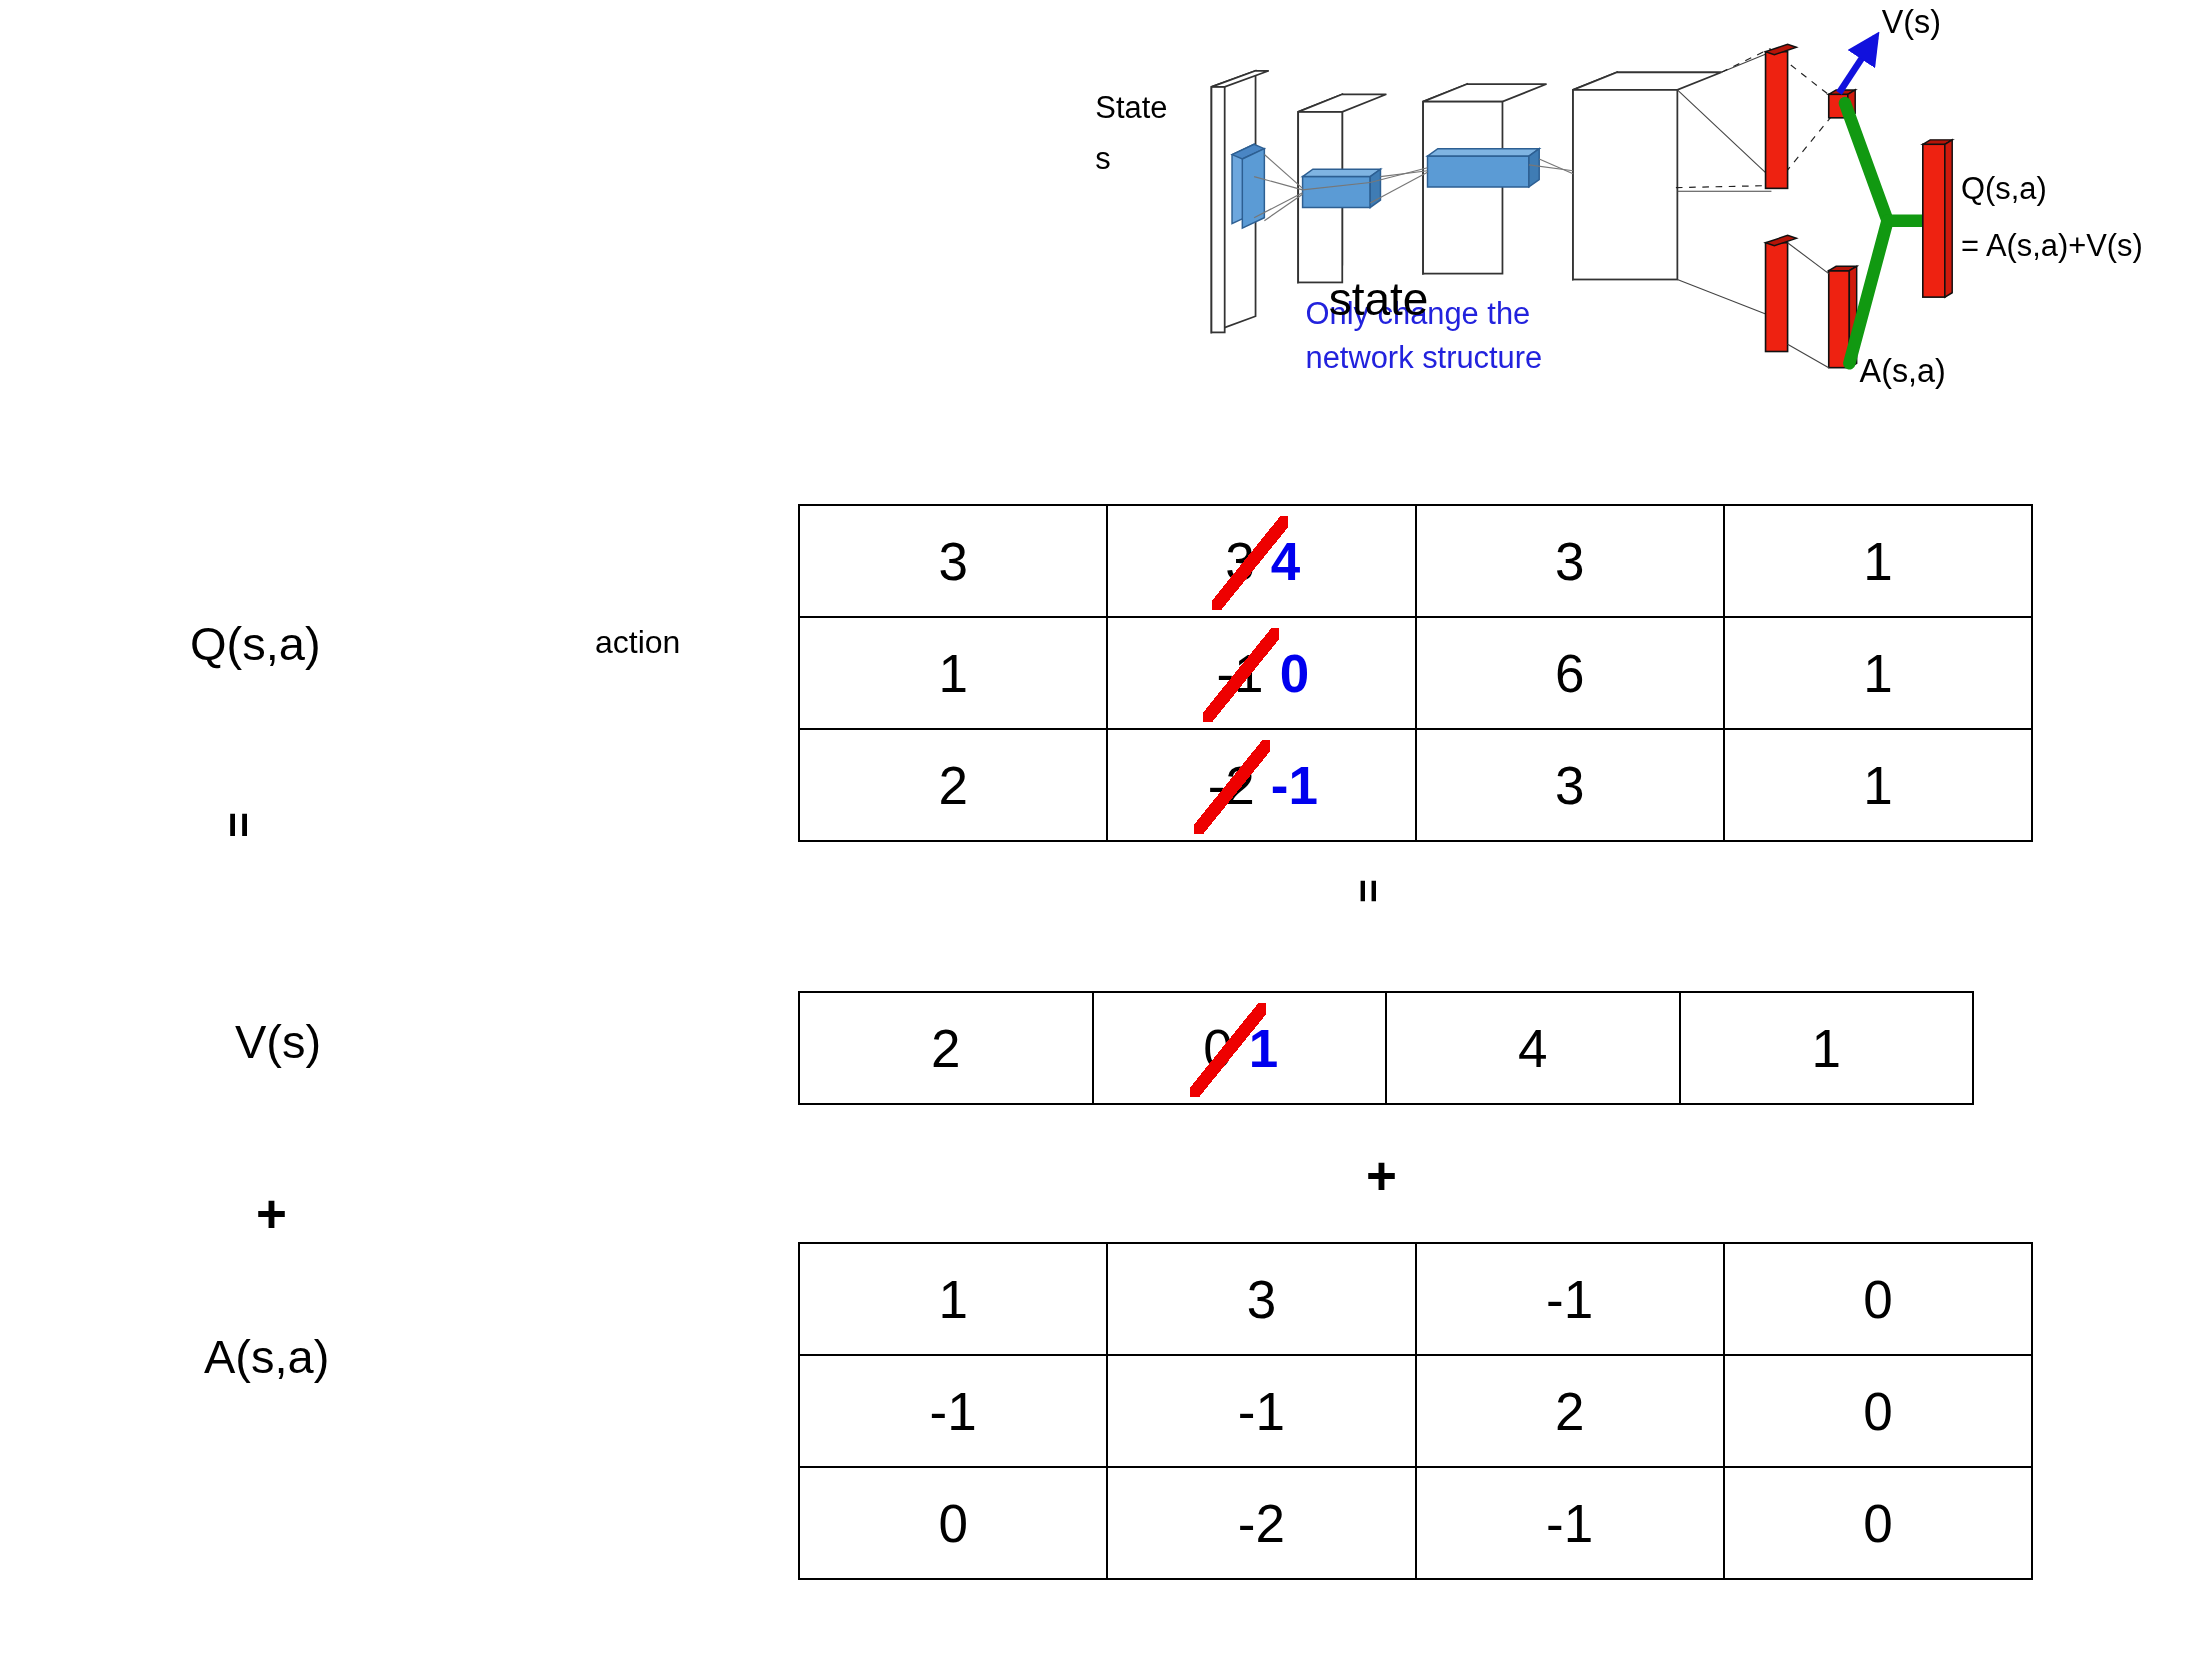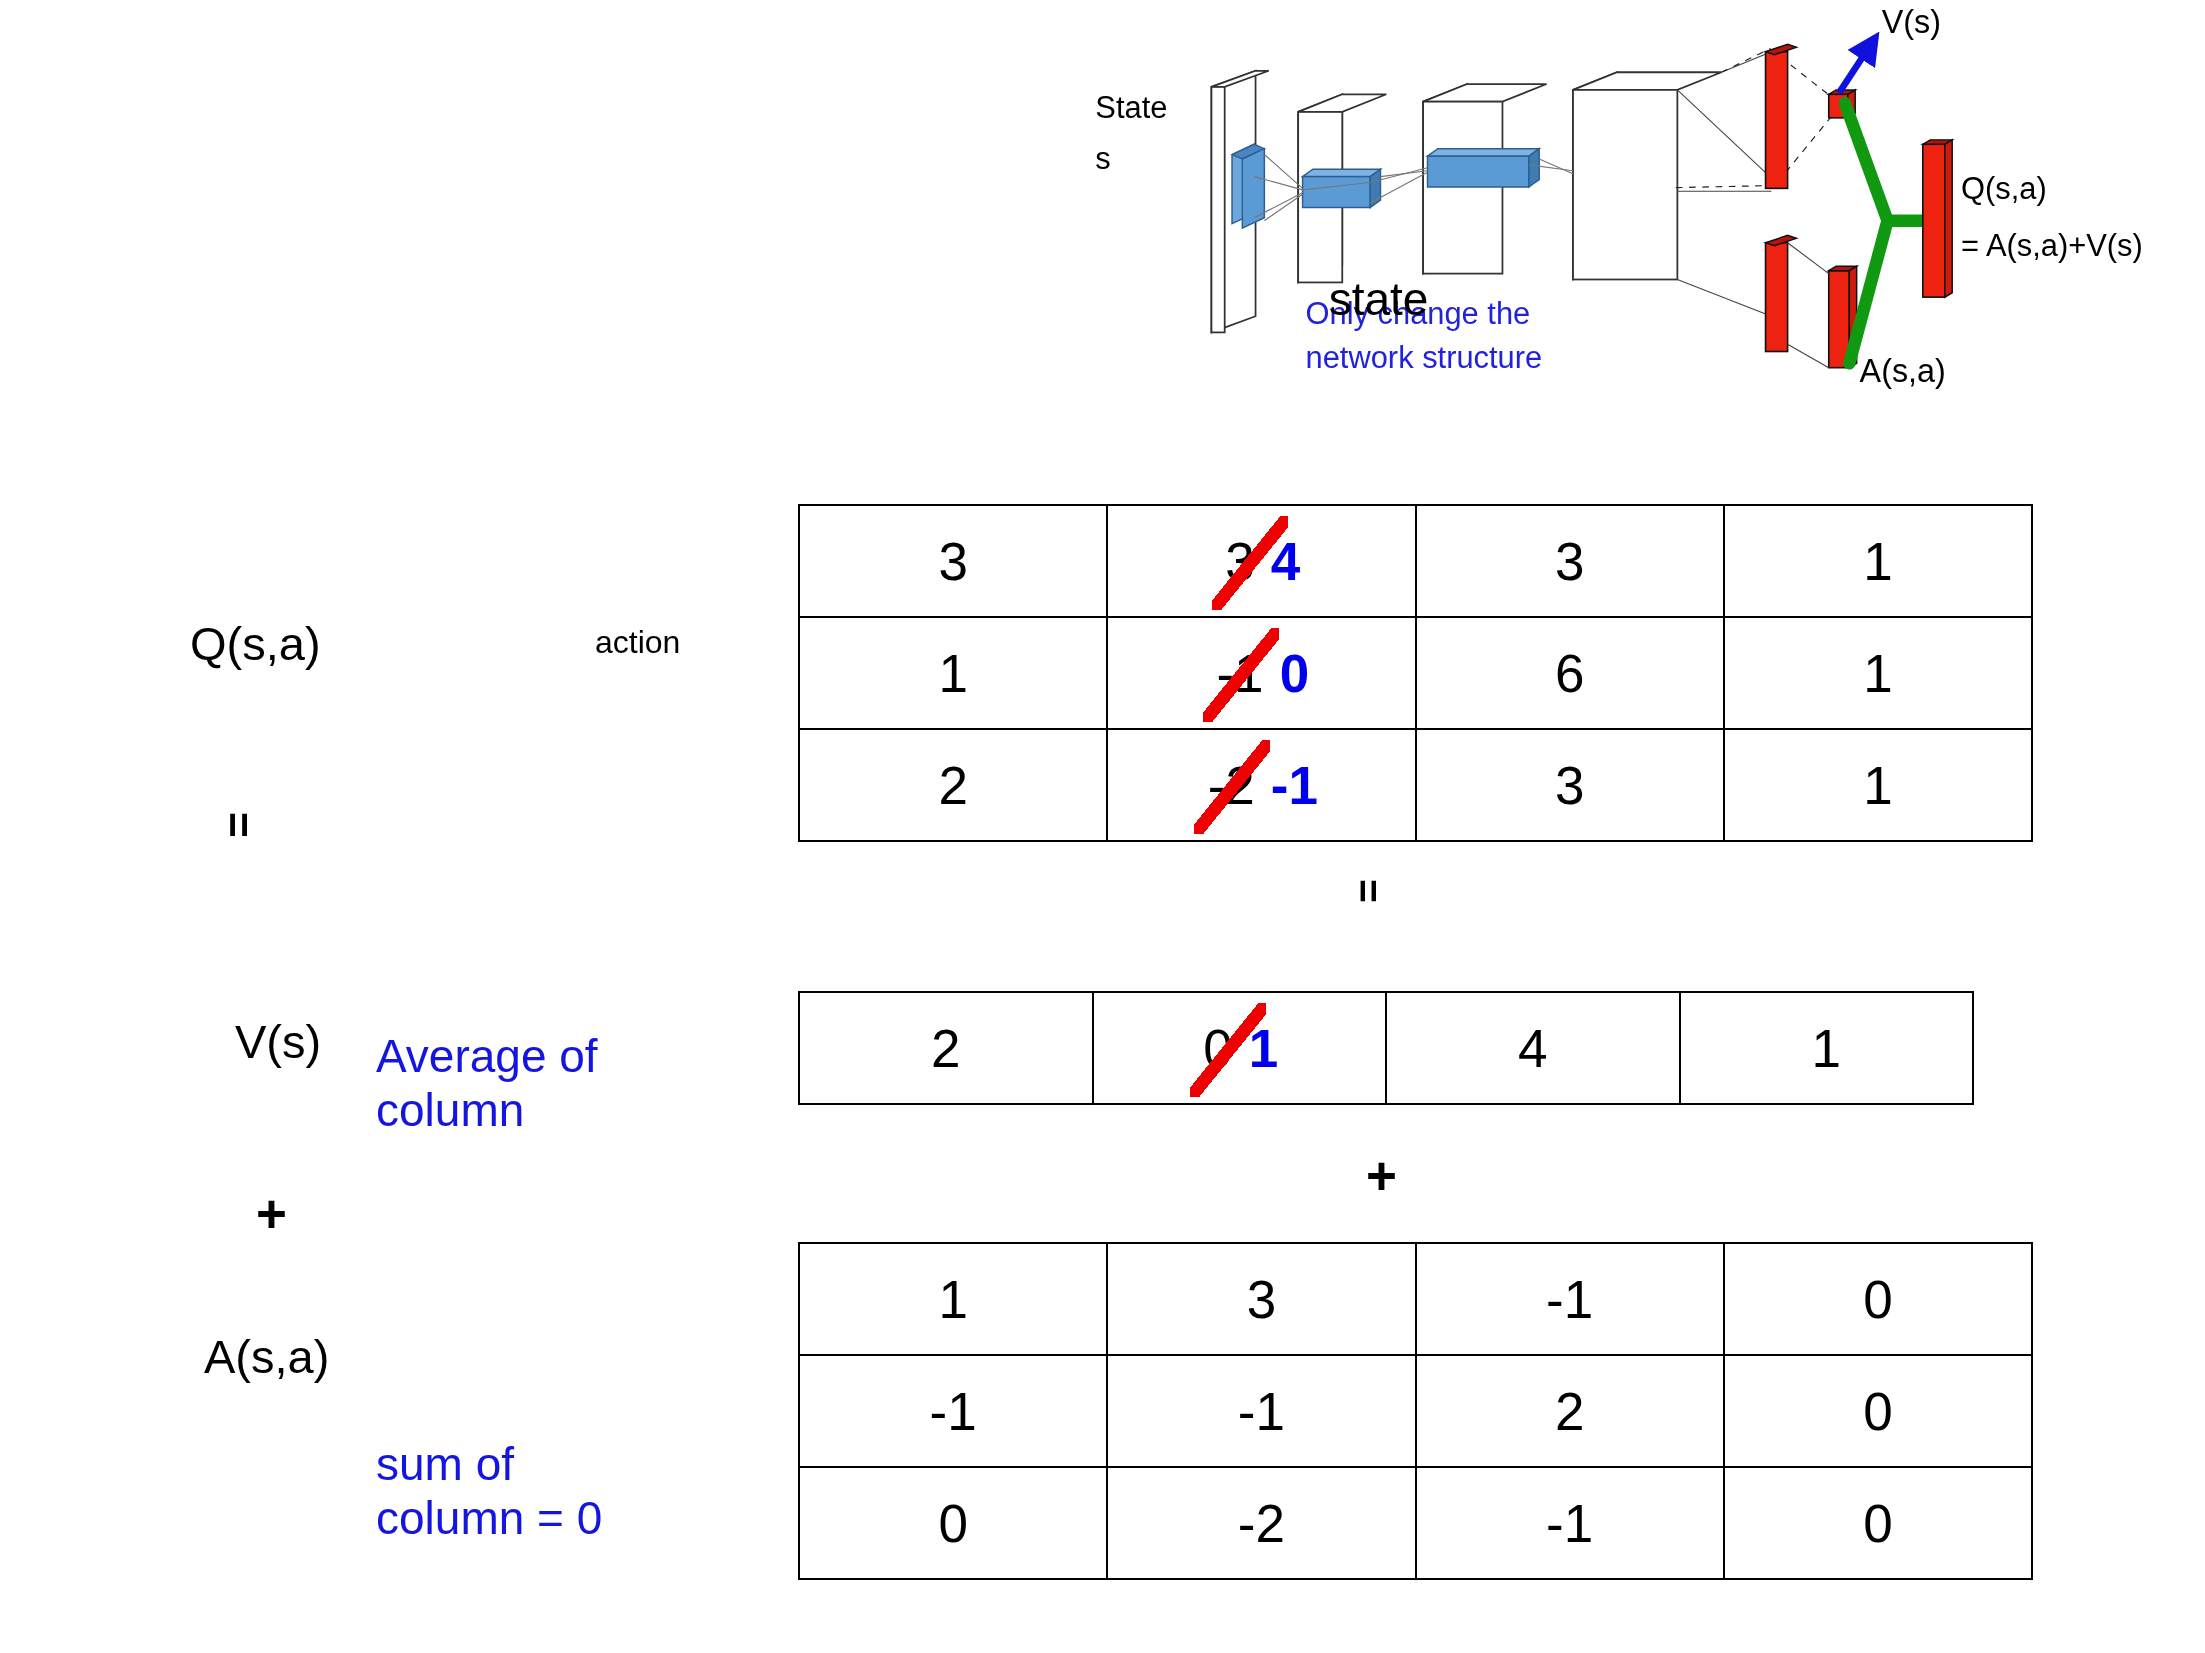--- a/index.html
+++ b/index.html
@@ -344,29 +344,25 @@
   <div class="lbl" id="label-state">state</div>
 
   <div class="lbl" id="label-qsa">Q(s,a)</div>
 
   <div class="lbl" id="label-action">action</div>
 
   <div class="lbl" id="label-eq-1">=</div>
 
   <div class="lbl" id="label-vs">V(s)</div>
 
-  <div class="lbl-blue" id="label-avg">Average of
-column</div>
 
   <div class="lbl" id="label-plus-1">+</div>
 
   <div class="lbl" id="label-asa">A(s,a)</div>
 
-  <div class="lbl-blue" id="label-sum">sum of
-column = 0</div>
 
   <div class="lbl" id="label-eq-2">=</div>
 
   <div class="lbl" id="label-plus-2">+</div>
 
   <table class="grid" id="table-q">
       <tbody>
         <tr>
           <td>3</td>
           <td><span class="corrected">

